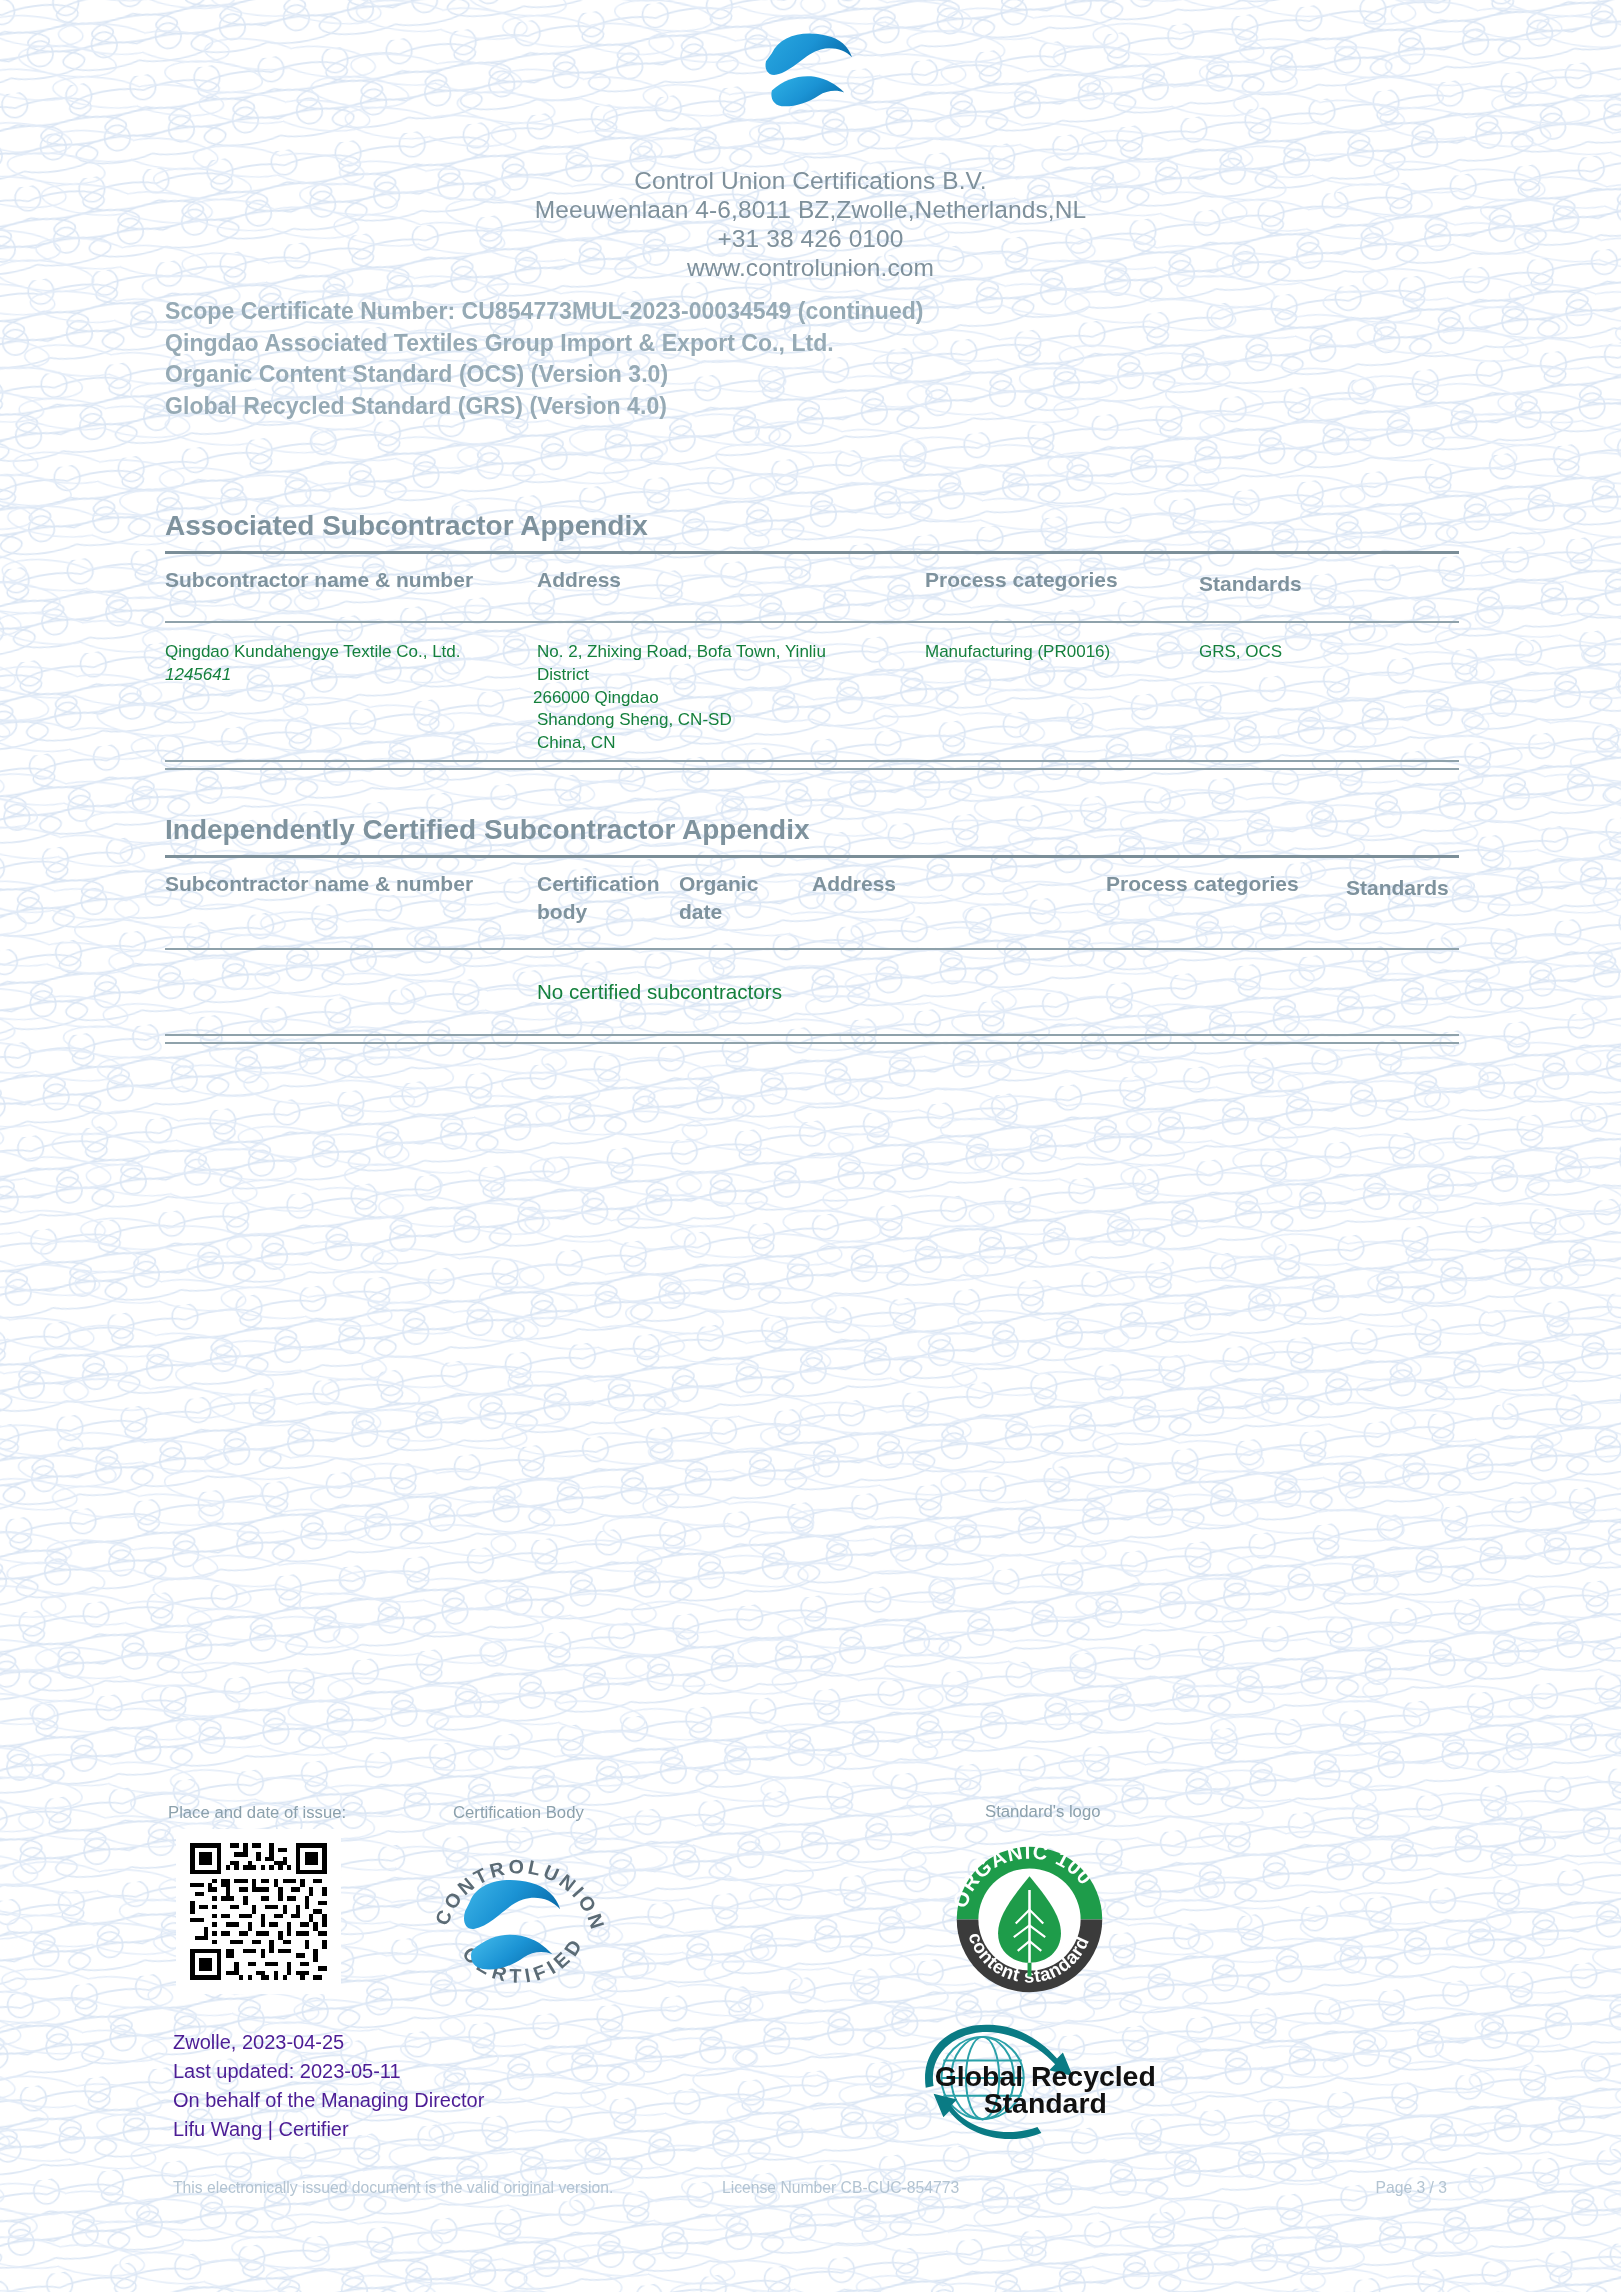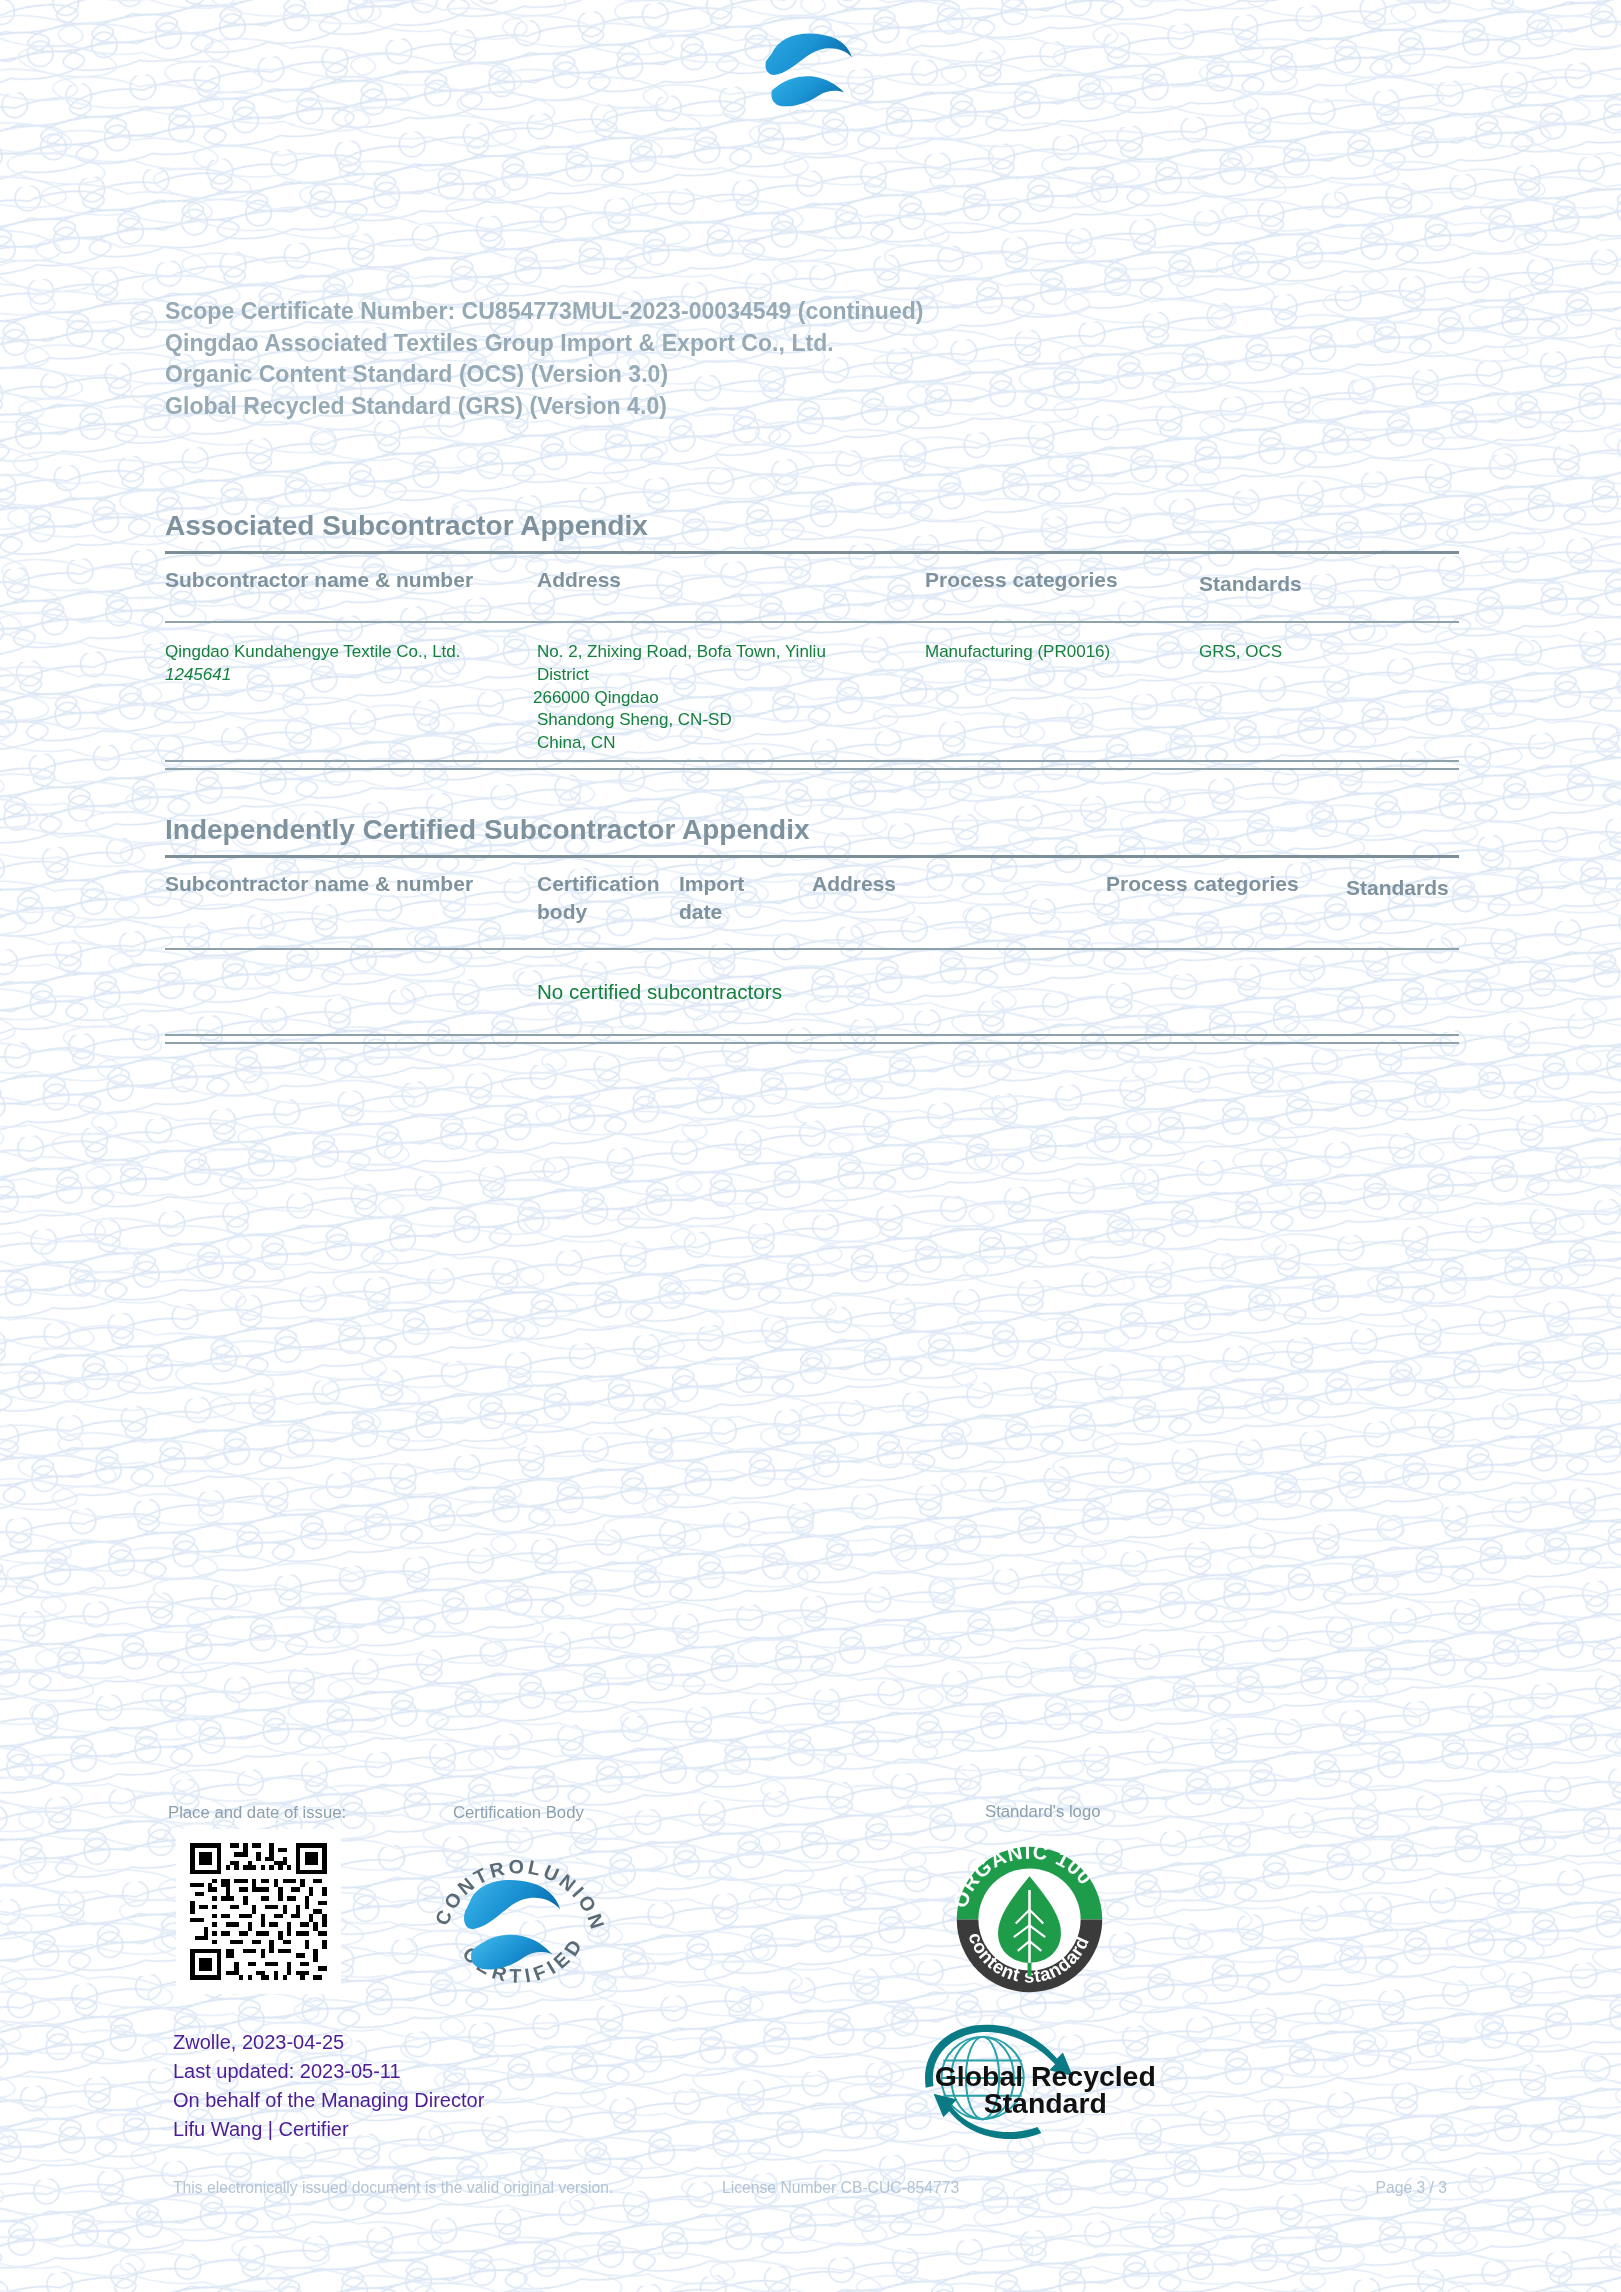--- a/index.html
+++ b/index.html
@@ -199,20 +199,26 @@
         </linearGradient>
       </defs>
       <path d="M30 40 C38 22, 62 16, 86 22 C100 25, 108 33, 112 44
                C104 36, 92 33, 80 36 C64 40, 52 58, 34 62
                C26 63, 22 56, 24 48 Z" fill="url(#waveGrad)"></path>
       <path d="M30 78 C44 66, 58 62, 74 64 C86 66, 96 72, 104 80
                C96 77, 86 78, 78 83 C66 91, 52 95, 40 94
                C32 93, 28 86, 30 78 Z" fill="url(#waveGrad2)"></path>
     </svg>
 
+    <div class="org-block">
+      <div>Control Union Certifications B.V.</div>
+      <div>Meeuwenlaan 4-6,8011 BZ,Zwolle,Netherlands,NL</div>
+      <div>+31 38 426 0100</div>
+      <div>www.controlunion.com</div>
+    </div>
 
     <div class="cert-heading">
       <div>Scope Certificate Number: CU854773MUL-2023-00034549 (continued)</div>
       <div>Qingdao Associated Textiles Group Import &amp; Export Co., Ltd.</div>
       <div>Organic Content Standard (OCS) (Version 3.0)</div>
       <div>Global Recycled Standard (GRS) (Version 4.0)</div>
     </div>
 
     <div class="section" style="top:510px;">
       <div class="section-title">Associated Subcontractor Appendix</div>
@@ -250,21 +256,21 @@
     <div class="section" style="top:814px;">
       <div class="section-title">Independently Certified Subcontractor Appendix</div>
       <div class="rule"></div>
 
       <div class="thead tall">
         <div class="th" style="left:0px;">Subcontractor name &amp; number</div>
 
         <div class="th" style="left:372px;">Certification</div>
         <div class="th" style="left:372px; top:41px;">body</div>
 
-        <div class="th" style="left:514px;">Import</div>
+        <div class="th" style="left:514px;">Organic</div>
         <div class="th" style="left:514px; top:41px;">date</div>
 
         <div class="th" style="left:647px;">Address</div>
         <div class="th" style="left:941px;">Process categories</div>
         <div class="th" style="left:1181px; top:17.6px;">Standards</div>
       </div>
       <div class="rule-thin"></div>
 
       <div class="tbody" style="height:84px;">
         <div class="td" style="left:372px; top:27.4px; font-size:20.6px;">No certified subcontractors</div>

